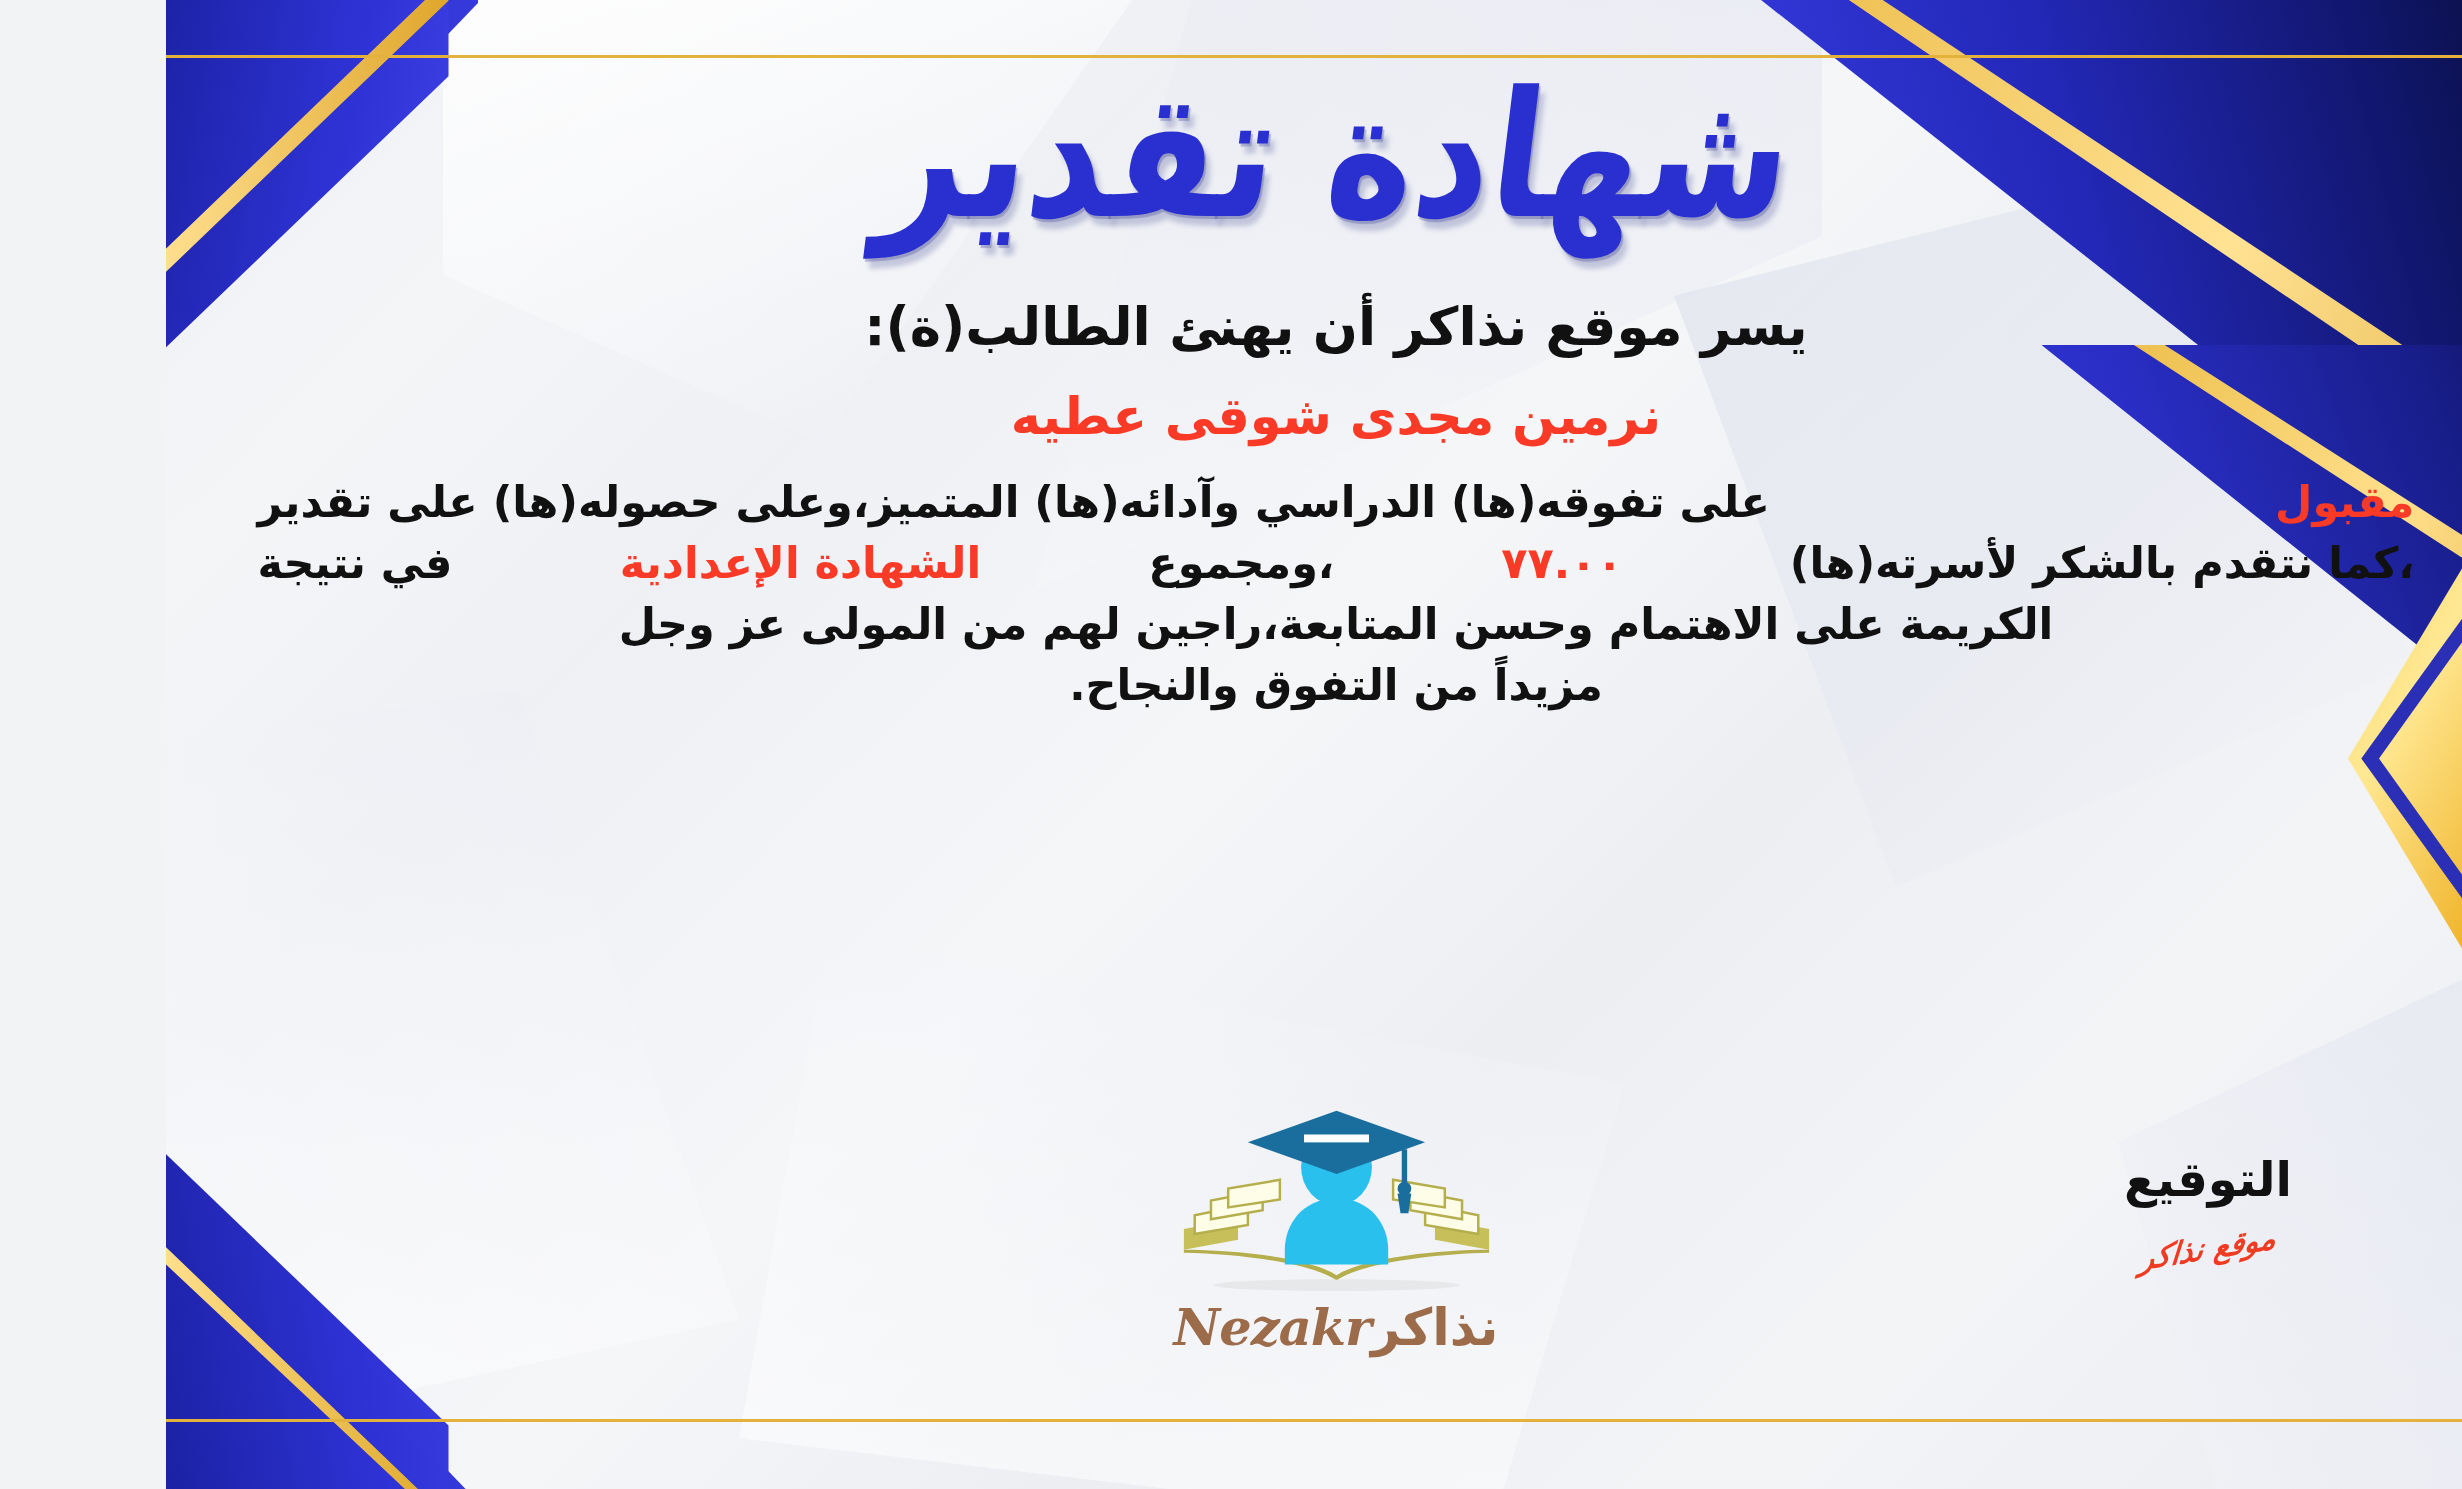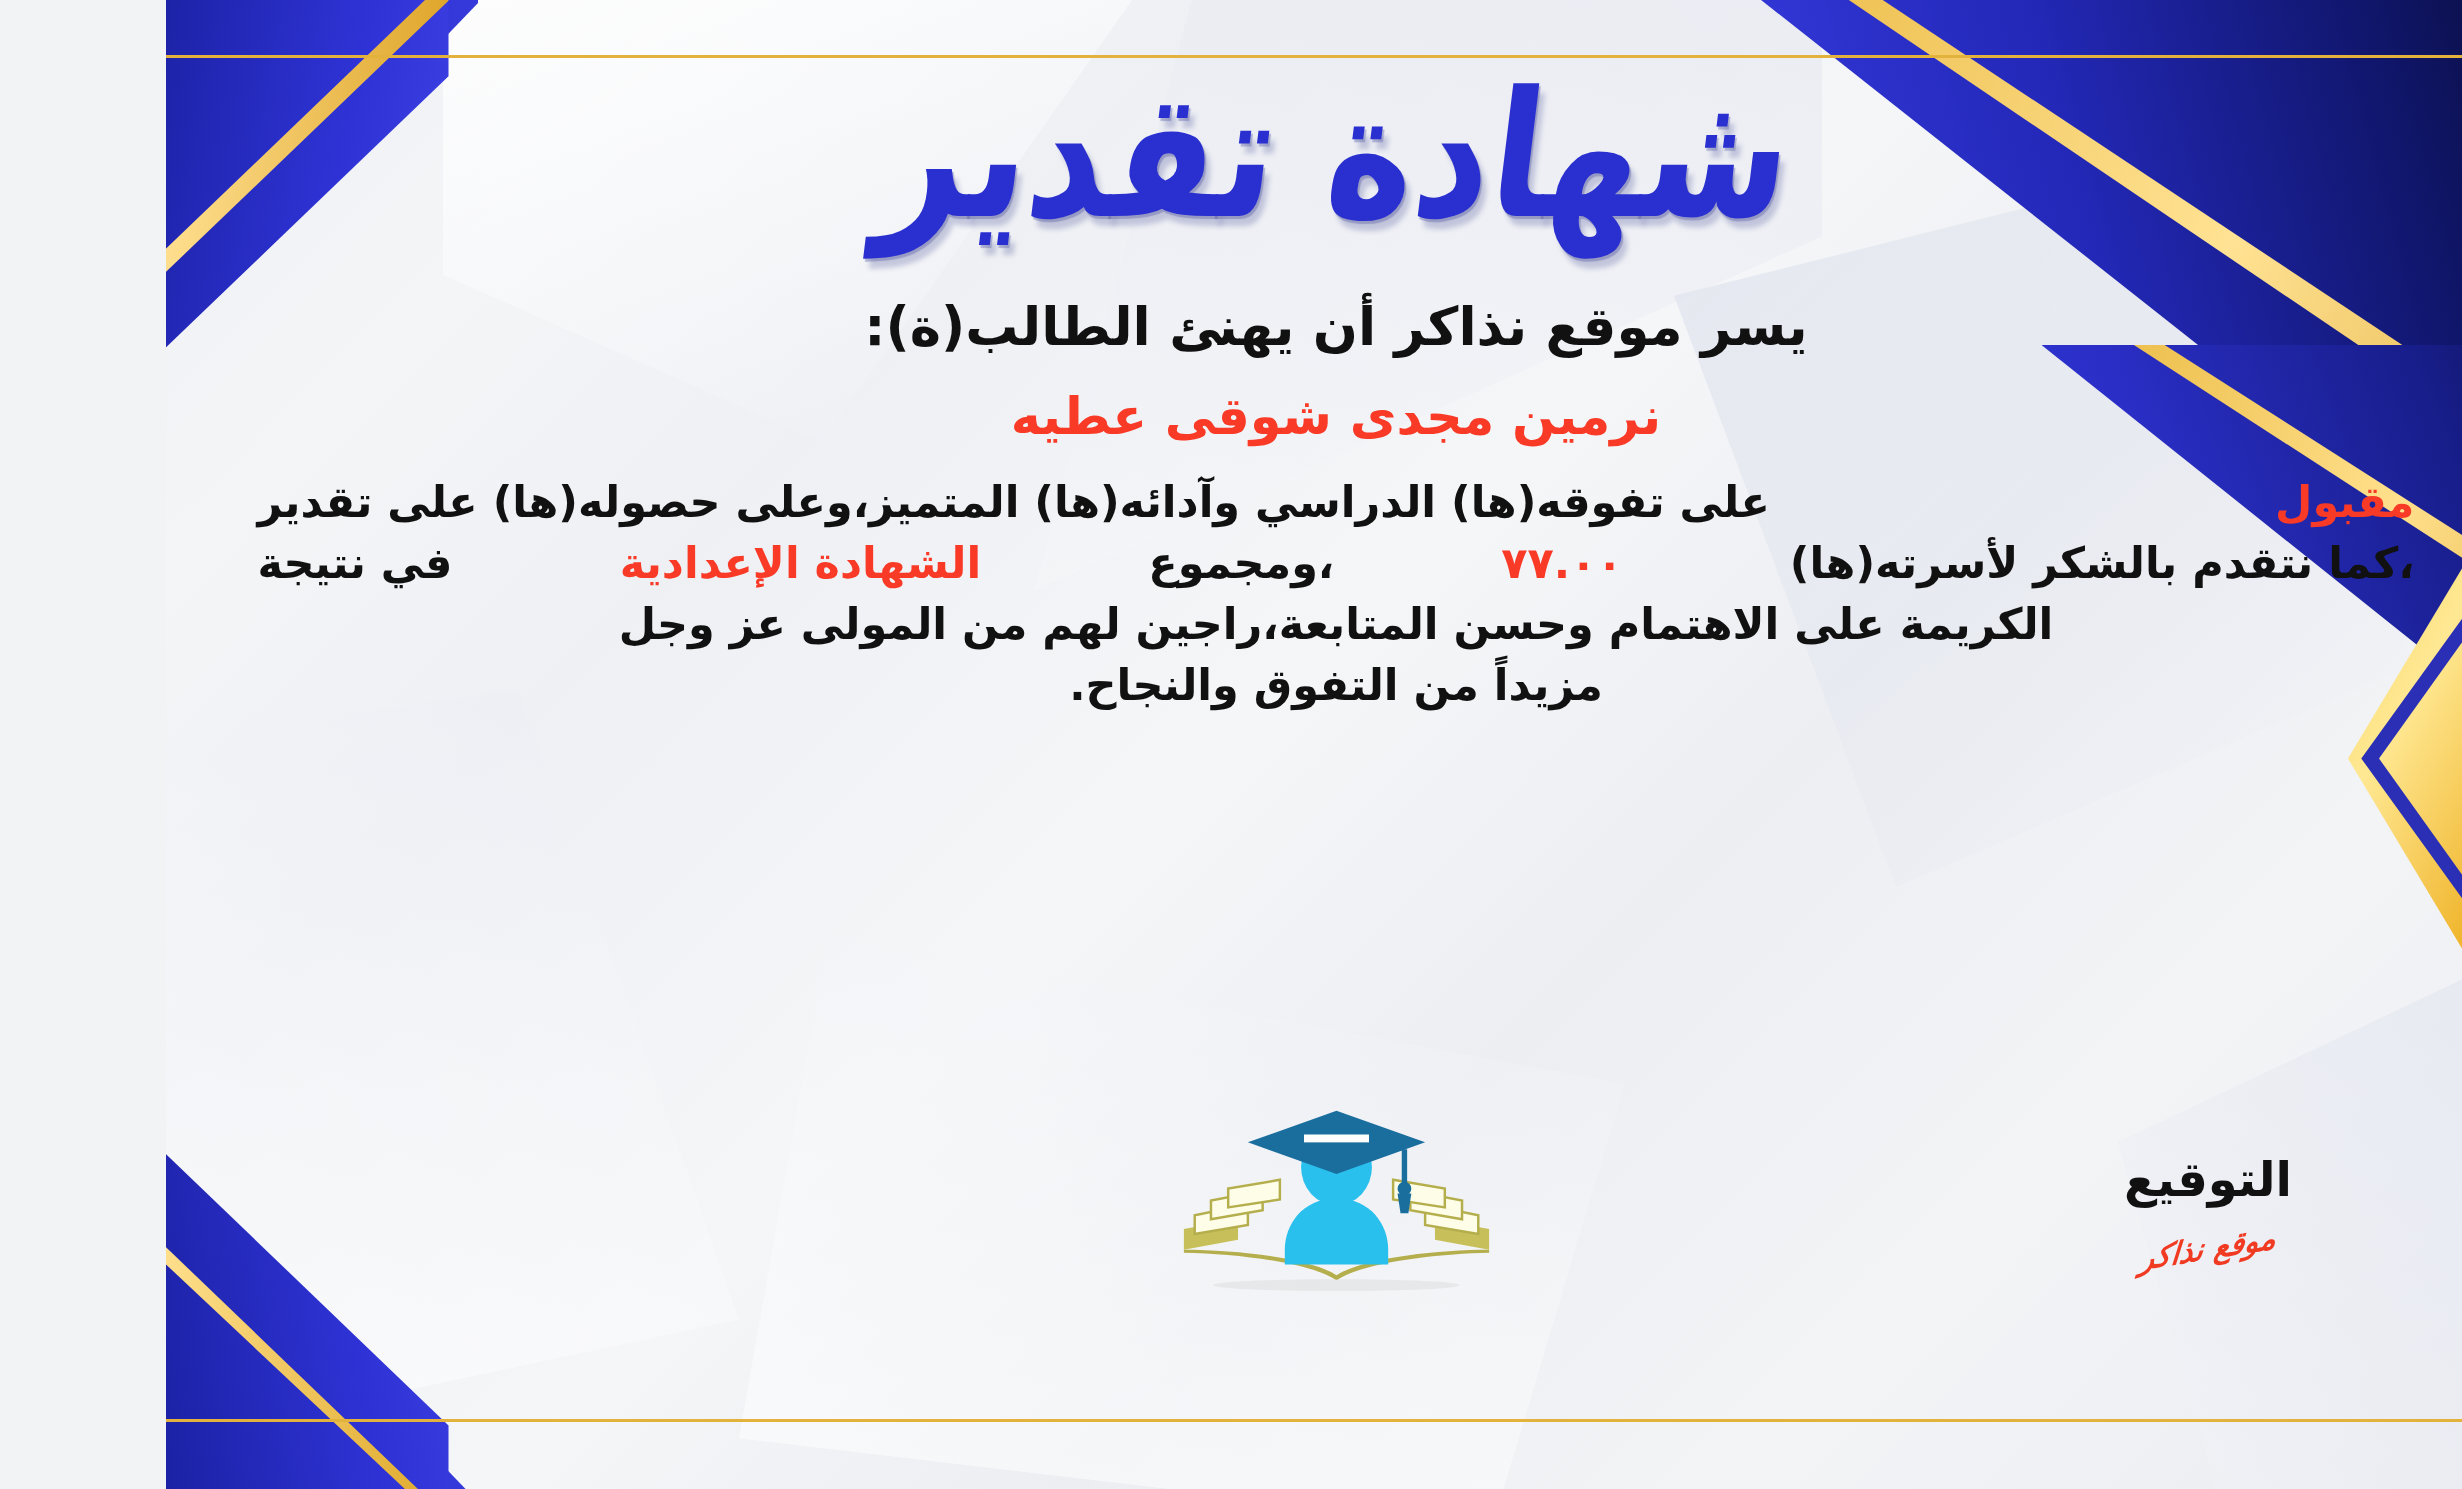--- a/index.html
+++ b/index.html
@@ -341,18 +341,21 @@
             <g>
               <path d="M350 18 L530 82 L350 146 L170 82 Z" fill="#1a6e9e"></path>
               <rect x="272" y="60" width="156" height="56" rx="5" fill="#1a6e9e"></rect>
               <rect x="284" y="66" width="132" height="16" fill="#fdfdfd"></rect>
               <path d="M488 96 L488 168" stroke="#1a6e9e" stroke-width="11" fill="none"></path>
               <circle cx="488" cy="176" r="14" fill="#1a6e9e"></circle>
               <path d="M474 186 L502 186 L496 226 L480 226 Z" fill="#1a6e9e"></path>
             </g>
           </svg>
         </div>
+        <div id="logo-text">
+          <span>نذاكر</span><span class="lat">Nezakr</span>
+        </div>
       </div>
 
     </div>
   </div>
 </div>
 
 
 </body></html>

